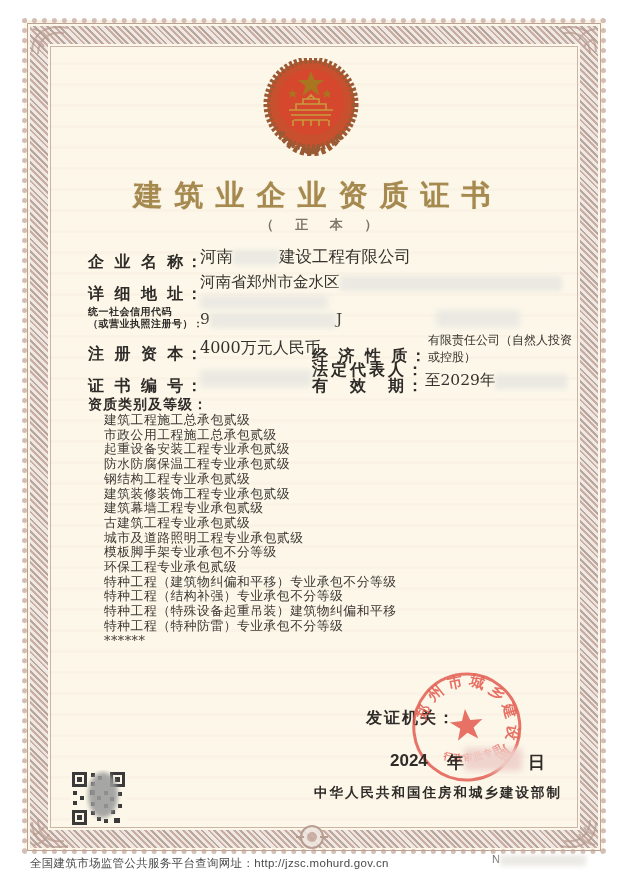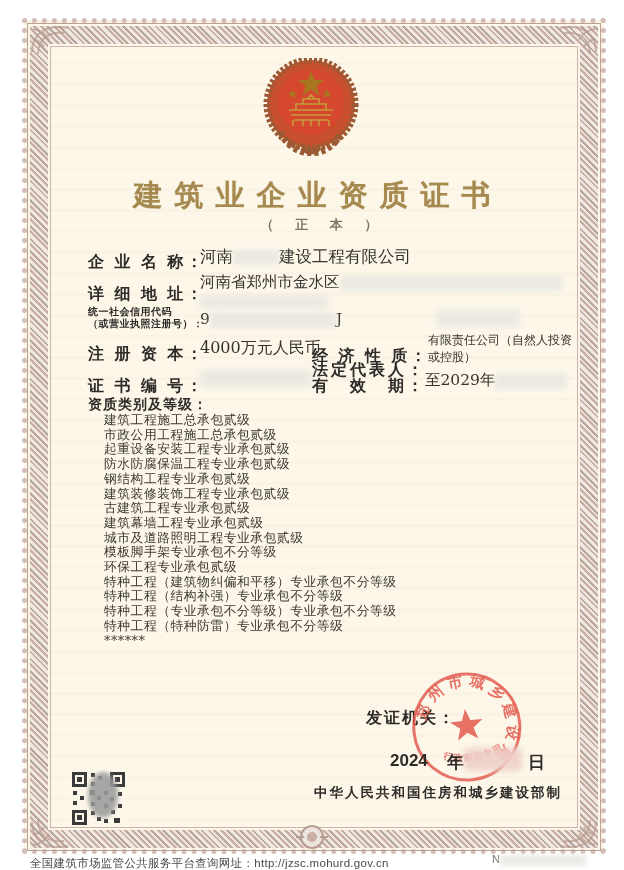--- a/index.html
+++ b/index.html
@@ -203,28 +203,28 @@
   </div>
 
   <div class="quals-label">资质类别及等级：</div>
   <div class="quals">
     <div>建筑工程施工总承包贰级</div>
     <div>市政公用工程施工总承包贰级</div>
     <div>起重设备安装工程专业承包贰级</div>
     <div>防水防腐保温工程专业承包贰级</div>
     <div>钢结构工程专业承包贰级</div>
     <div>建筑装修装饰工程专业承包贰级</div>
+    <div>建筑幕墙工程专业承包贰级</div>
     <div>古建筑工程专业承包贰级</div>
-    <div>建筑幕墙工程专业承包贰级</div>
     <div>城市及道路照明工程专业承包贰级</div>
     <div>模板脚手架专业承包不分等级</div>
     <div>环保工程专业承包贰级</div>
     <div>特种工程（建筑物纠偏和平移）专业承包不分等级</div>
     <div>特种工程（结构补强）专业承包不分等级</div>
-    <div>特种工程（专业承包不分等级）专业承包不分等级</div>
+    <div>特种工程（特殊设备起重吊装）建筑物纠偏和平移</div>
     <div>特种工程（特种防雷）专业承包不分等级</div>
     <div>******</div>
   </div>
 
   <div class="issuer-label">发证机关：</div>
 
   <div class="seal">
     <svg width="118" height="118" viewBox="0 0 118 118">
       <defs>
         <path id="ringPath" d="M59,59 m-41,0 a41,41 0 1 1 82,0 a41,41 0 1 1 -82,0"></path>

